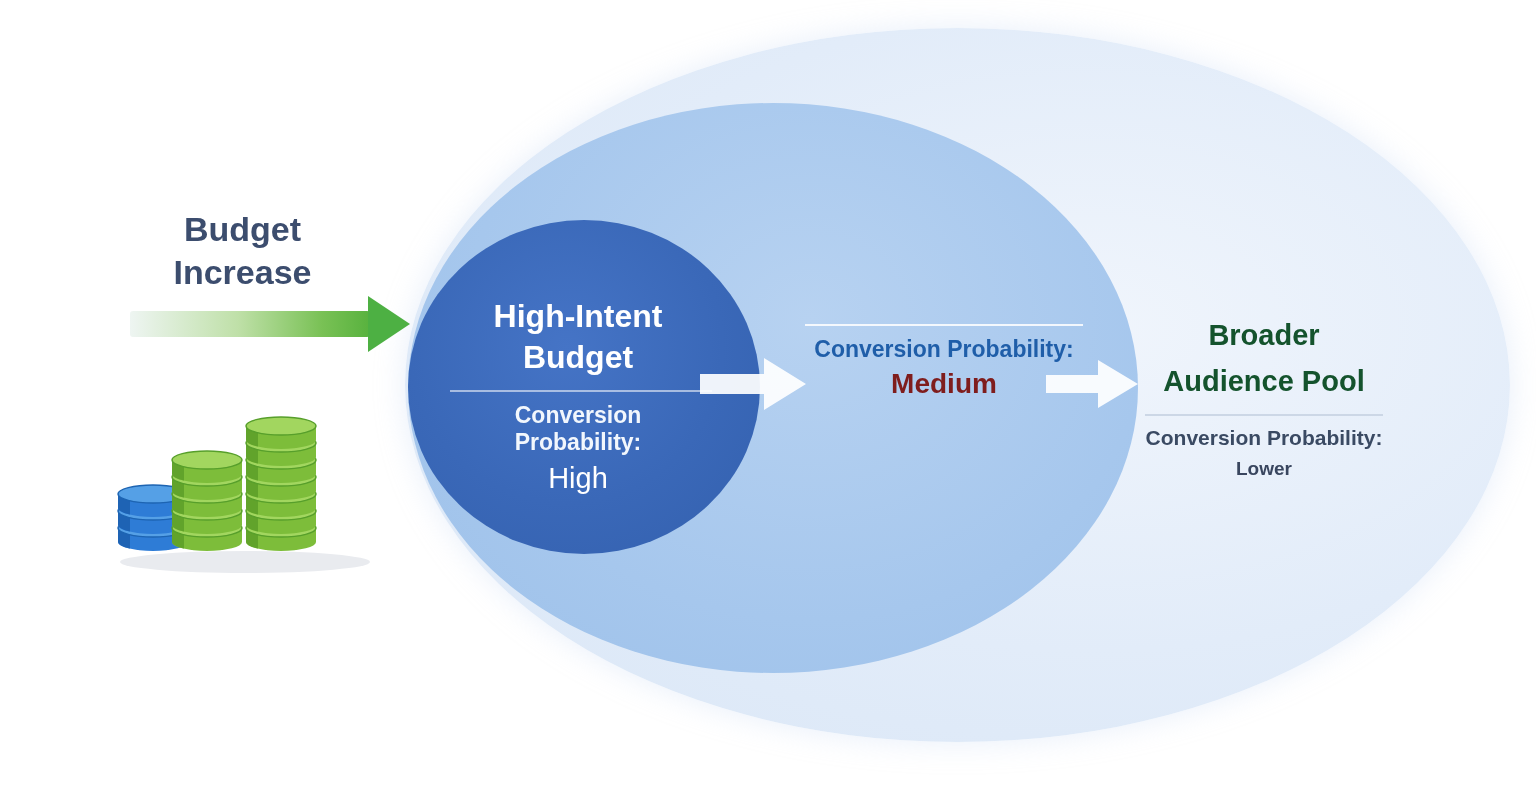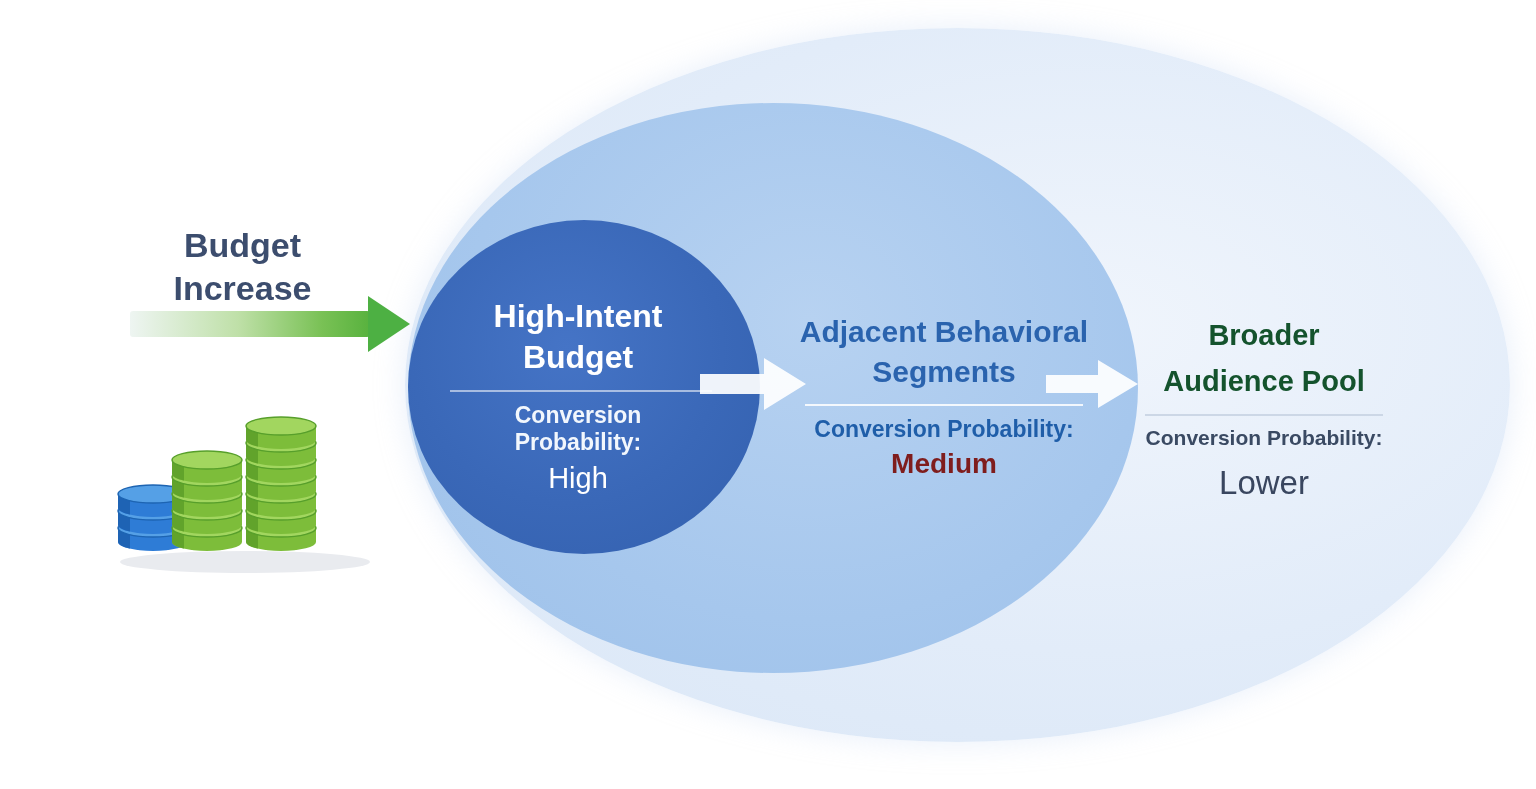--- a/index.html
+++ b/index.html
@@ -44,27 +44,27 @@
   .seg-middle { left: 788px; top: 312px; width: 312px; color: #2a63ae; }
   .seg-middle .seg-title { font-size: 30px; line-height: 40px; color: #2a63ae; }
   .seg-middle .seg-divider { width: 278px; background: rgba(255,255,255,0.85); }
   .seg-middle .seg-problabel { font-size: 23px; color: #1f5ea9; }
   .seg-middle .seg-probvalue { font-size: 28px; font-weight: bold; color: #7f1d1d; margin-top: 5px; }
 
   .seg-outer { left: 1140px; top: 312px; width: 248px; color: #3a4a63; }
   .seg-outer .seg-title { font-size: 29px; line-height: 46px; color: #14532d; }
   .seg-outer .seg-divider { width: 238px; background: #ccd7e6; margin-top: 10px; }
   .seg-outer .seg-problabel { font-size: 21px; font-weight: bold; color: #3a4a63; }
-  .seg-outer .seg-probvalue { font-size: 33px; font-weight: normal; color: #39465f; margin-top: 14px; }
+  .seg-outer .seg-probvalue { font-size: 19px; font-weight: bold; color: #39465f; margin-top: 8px; }
 
   
   .budget-label {
     position: absolute; left: 150px; top: 208px; width: 185px;
     font-size: 34px; line-height: 43px; font-weight: bold;
-    color: #3c4d6e; text-align: center; margin-top: 16px;
+    color: #3c4d6e; text-align: center;
   }
   .green-arrow { position: absolute; left: 130px; top: 296px; width: 280px; height: 56px; }
   .green-arrow-body {
     position: absolute; left: 0; top: 15px; width: 240px; height: 26px;
     background: linear-gradient(90deg, #eef5f2 0%, #bfe0a8 45%, #79c155 80%, #58b23e 100%);
     border-radius: 3px;
   }
   .green-arrow-head {
     position: absolute; left: 238px; top: 0; width: 0; height: 0;
     border-top: 28px solid transparent;
@@ -136,21 +136,20 @@
     <div class="seg-divider"></div>
     <div class="seg-problabel">Conversion Probability:</div>
     <div class="seg-probvalue">High</div>
   </div>
 
   <svg class="flow-arrow flow-arrow-1" width="108" height="52" viewBox="0 0 108 52" aria-hidden="true">
     <path d="M0 16 h64 v-16 l42 26 l-42 26 v-16 h-64 z" fill="#ffffff" opacity="0.92"></path>
   </svg>
 
   <div class="seg seg-middle">
-    <div class="seg-title">Adjacent Behavioral Segments</div>
     <div class="seg-divider"></div>
     <div class="seg-problabel">Conversion Probability:</div>
     <div class="seg-probvalue">Medium</div>
   </div>
 
   <svg class="flow-arrow flow-arrow-2" width="92" height="48" viewBox="0 0 92 48" aria-hidden="true">
     <path d="M0 15 h52 v-15 l40 24 l-40 24 v-15 h-52 z" fill="#ffffff" opacity="0.92"></path>
   </svg>
 
   <div class="seg seg-outer">

